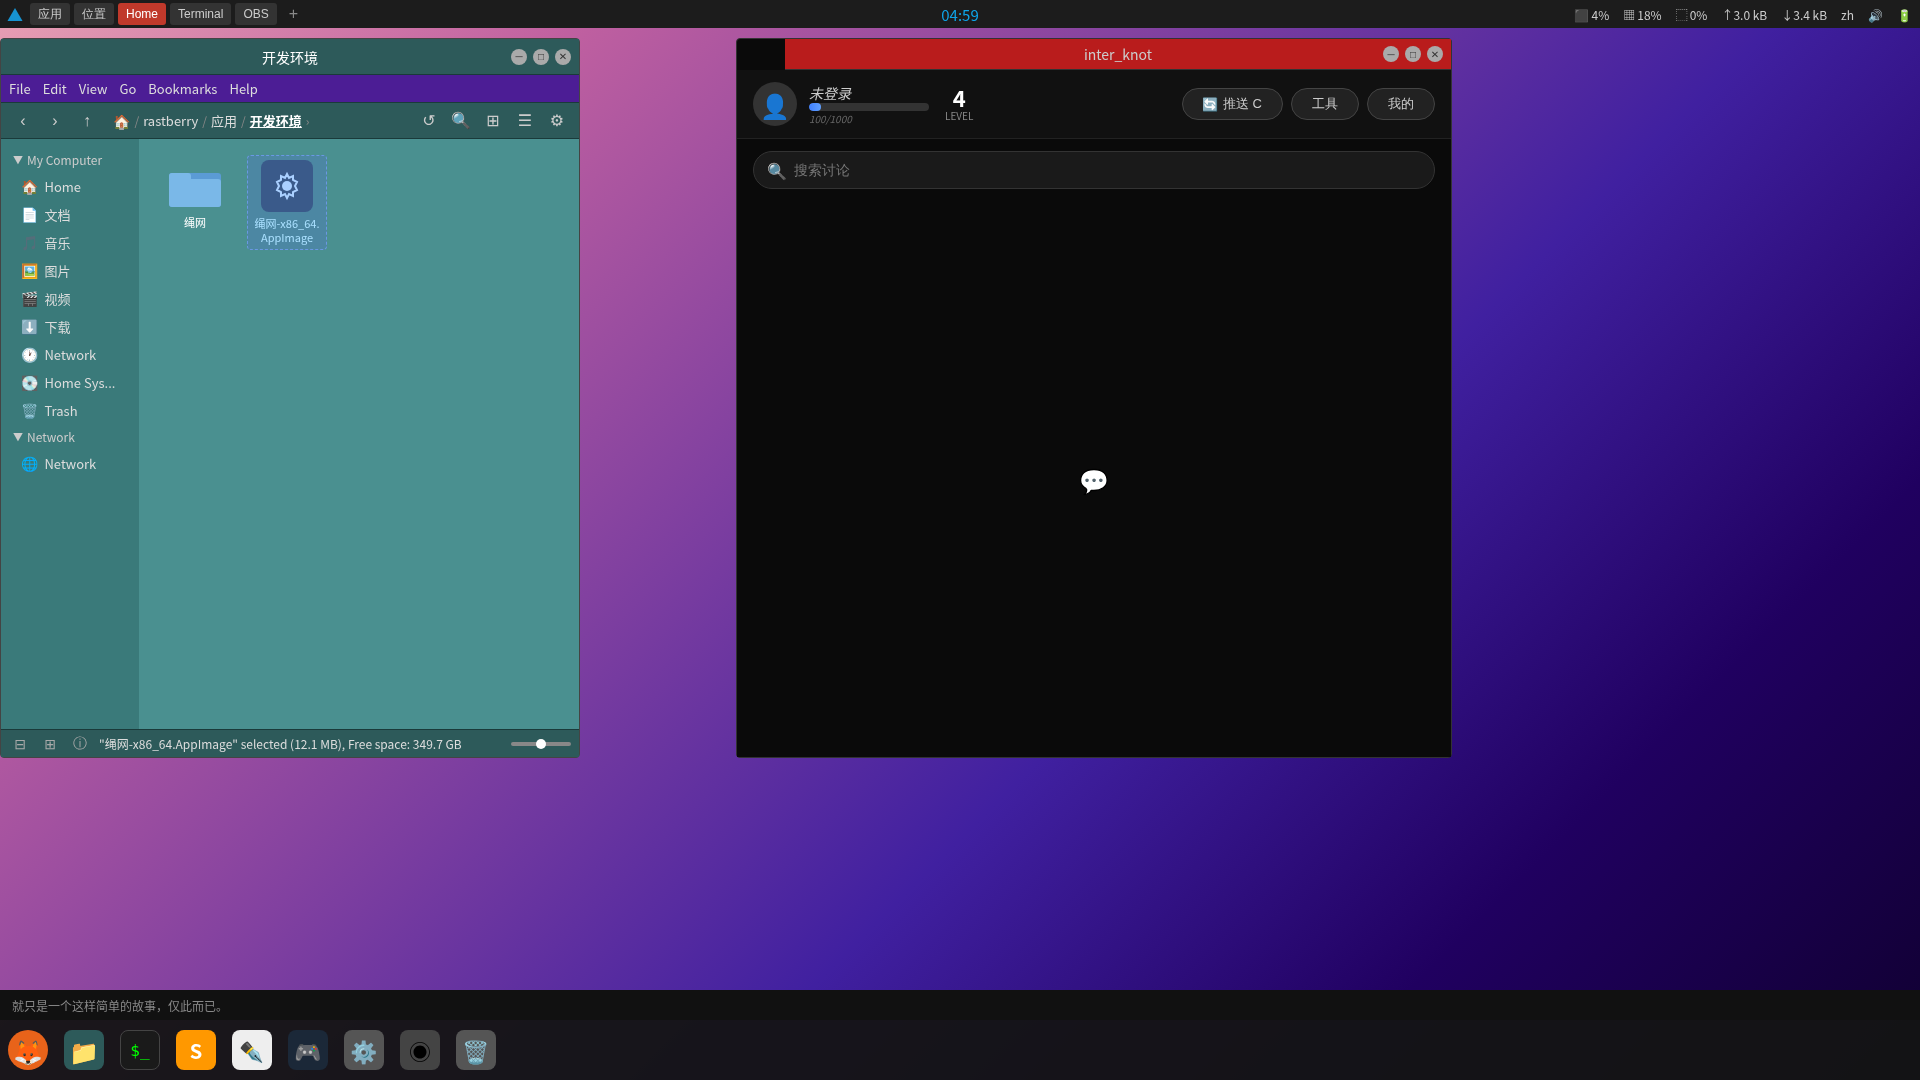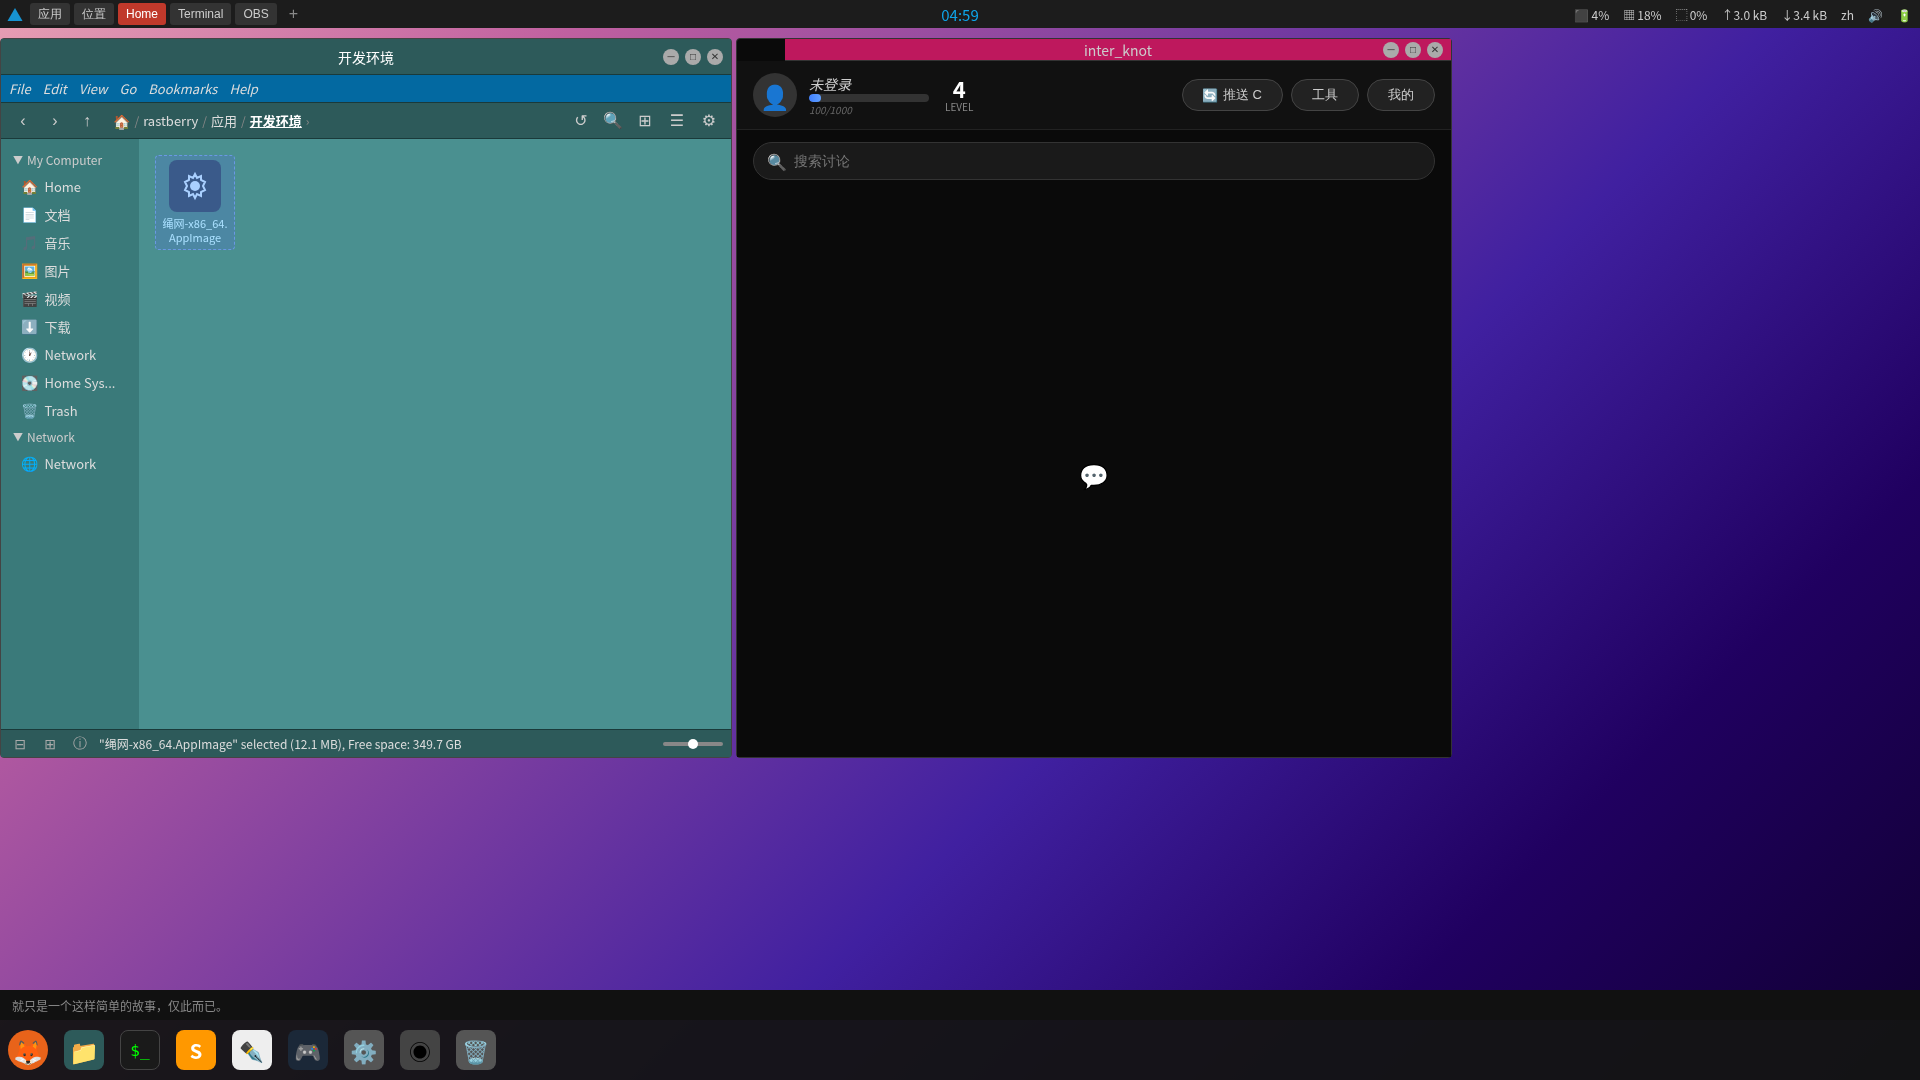--- a/index.html
+++ b/index.html
@@ -93,21 +93,21 @@
       align-items: center;
       gap: 2px;
       padding: 0 4px;
     }
 
     
     .file-manager {
       position: absolute;
       top: 38px;
       left: 0;
-      width: 732px;
+      width: 580px;
       height: 720px;
       background: #2d5a5a;
       border: 1px solid #444;
       border-radius: 4px;
       display: flex;
       flex-direction: column;
       z-index: 10;
     }
 
     .window-titlebar {
@@ -148,28 +148,27 @@
       color: #333;
     }
 
     .win-ctrl.minimize { background: #aaa; }
     .win-ctrl.maximize { background: #aaa; }
     .win-ctrl.close { background: #aaa; }
 
     
     .menu-bar {
       height: 28px;
-      background: #0369a1;
+      background: #4c1d95;
       display: flex;
       align-items: center;
       padding: 0 8px;
       gap: 12px;
       border-bottom: 1px solid #1a3a3a;
       flex-shrink: 0;
-      font-style: italic;
     }
 
     .menu-item {
       color: #ddd;
       font-size: 13px;
       cursor: pointer;
     }
 
     
     .toolbar {
@@ -388,22 +387,22 @@
       height: 720px;
       background: #0a0a0a;
       border: 1px solid #333;
       border-radius: 4px;
       display: flex;
       flex-direction: column;
       z-index: 10;
     }
 
     .ik-titlebar {
-      height: 22px;
-      background: #be185d;
+      height: 31px;
+      background: #b91c1c;
       display: flex;
       align-items: center;
       justify-content: center;
       position: relative;
       border-bottom: 1px solid #333;
       flex-shrink: 0;
       margin-left: 48px;
     }
 
     .ik-title {
@@ -745,20 +744,30 @@
         <span>Network</span>
       </div>
       <div class="sidebar-item">
         <span class="sidebar-icon">🌐</span>
         <span>Network</span>
       </div>
     </div>
 
     <div class="fm-files">
 
+      <div class="file-item">
+        <div class="file-icon">
+          <svg width="52" height="44" viewBox="0 0 52 44">
+            <rect x="0" y="10" width="52" height="34" rx="3" fill="#5b9bd5"></rect>
+            <rect x="0" y="10" width="22" height="10" rx="3" fill="#7ab8e8"></rect>
+            <rect x="0" y="16" width="52" height="28" rx="3" fill="#7ab8e8"></rect>
+          </svg>
+        </div>
+        <span class="file-label">绳网</span>
+      </div>
 
       <div class="file-item selected-item-overlay">
         <div class="file-icon">
           <div class="appimage-icon" style="background:#3a5a8a;">
             <svg class="gear-svg" viewBox="0 0 32 32">
               <circle cx="16" cy="16" r="5" fill="#aad0ff" stroke="none"></circle>
               <path d="M16 4 L18 8 L22 6 L22 10 L26 12 L24 16 L26 20 L22 22 L22 26 L18 24 L16 28 L14 24 L10 26 L10 22 L6 20 L8 16 L6 12 L10 10 L10 6 L14 8 Z" fill="none" stroke="#aad0ff" stroke-width="2"></path>
             </svg>
           </div>
         </div>

